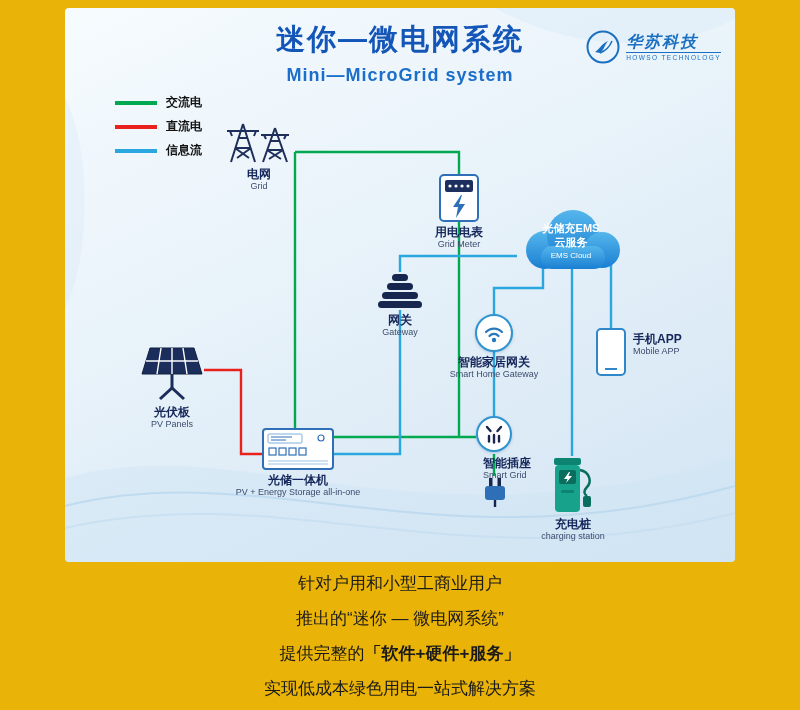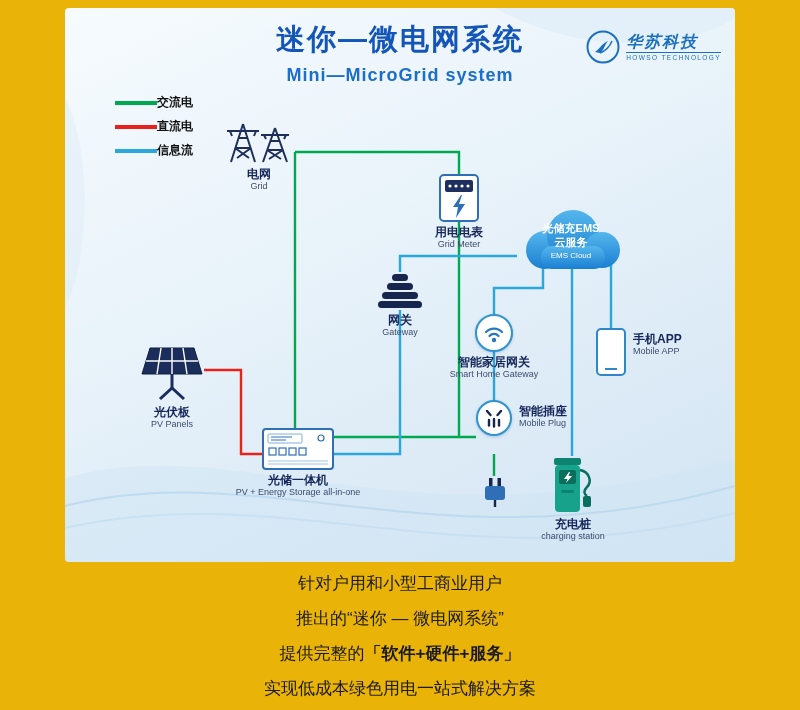--- a/index.html
+++ b/index.html
@@ -18,21 +18,21 @@
   .hdr{position:absolute;left:0;top:14px;width:100%;text-align:center;}
   .title{font-size:29px;font-weight:bold;color:#1356b8;letter-spacing:2px;line-height:1.2;}
   .subtitle{font-size:18px;font-weight:600;color:#1b6ec9;margin-top:8px;letter-spacing:1px;}
 
   .logo{position:absolute;right:14px;top:22px;display:flex;align-items:center;gap:6px;}
   .logo-txt{display:flex;flex-direction:column;line-height:1.1;}
   .logo-name{font-size:16px;font-weight:bold;font-style:italic;color:#1a6fc0;letter-spacing:2px;}
   .logo-sub{font-size:6.5px;color:#1a6fc0;letter-spacing:1.4px;border-top:1px solid #1a6fc0;margin-top:2px;padding-top:1px;}
 
   .legend{position:absolute;left:50px;top:86px;display:flex;flex-direction:column;gap:7px;}
-  .legend-row{display:flex;align-items:center;}
+  .legend-row{display:flex;align-items:center;gap:9px;}
   .swatch{display:inline-block;width:42px;height:4px;}
   .legend-label{font-size:12px;font-weight:bold;color:#111;}
 
   .node{position:absolute;display:flex;flex-direction:column;align-items:center;}
   .node.row{flex-direction:row;align-items:flex-start;}
   .nlabel{font-size:12px;font-weight:bold;color:#15265a;white-space:nowrap;margin-top:3px;line-height:1.2;}
   .nsub{font-size:9px;color:#3c4c6e;white-space:nowrap;line-height:1.25;}
   .side{display:flex;flex-direction:column;align-items:flex-start;margin-left:7px;margin-top:4px;justify-content:center;}
   .side .nlabel{margin-top:0;}
   .icon{display:block;line-height:0;}
@@ -247,35 +247,35 @@
             <rect x="27" y="20" width="7" height="7"></rect>
             <rect x="37" y="20" width="7" height="7"></rect>
           </g>
           <path d="M6,33 H66 M6,36 H66" stroke="#9cc3e5" stroke-width="1"></path>
         </svg>
       </span>
       <span class="nlabel">光储一体机</span>
       <span class="nsub">PV + Energy Storage all-in-one</span>
     </div>
 
-    <div class="node row" style="left:411px;top:392px;">
+    <div class="node row" style="left:411px;top:408px;flex-direction:column;">
       <span class="circle-icon icon" style="width:32px;height:32px;">
         <svg width="28" height="28" viewBox="0 0 28 28">
           <g stroke="#16264f" stroke-width="2.4" stroke-linecap="round">
             <path d="M7,7 L10.5,11"></path>
               <path d="M21,7 L17.5,11"></path>
             <path d="M9,16 V21.5"></path>
               <path d="M14,15 V22.5"></path>
               <path d="M19,16 V21.5"></path>
           </g>
         </svg>
       </span>
       <span class="side">
         <span class="nlabel">智能插座</span>
-        <span class="nsub">Mobile Plug</span>
+        <span class="nsub">Smart Grid</span>
       </span>
     </div>
 
     <div class="node row" style="left:415px;top:468px;gap:39px;">
       <span class="icon">
         <svg width="30" height="32" viewBox="0 0 30 32">
           <rect x="9" y="2" width="3.5" height="9" fill="#16264f"></rect>
           <rect x="17.5" y="2" width="3.5" height="9" fill="#16264f"></rect>
           <rect x="5" y="10" width="20" height="14" rx="3" fill="#2e6fb7"></rect>
           <path d="M15,24 V31" stroke="#16264f" stroke-width="2.4"></path>

